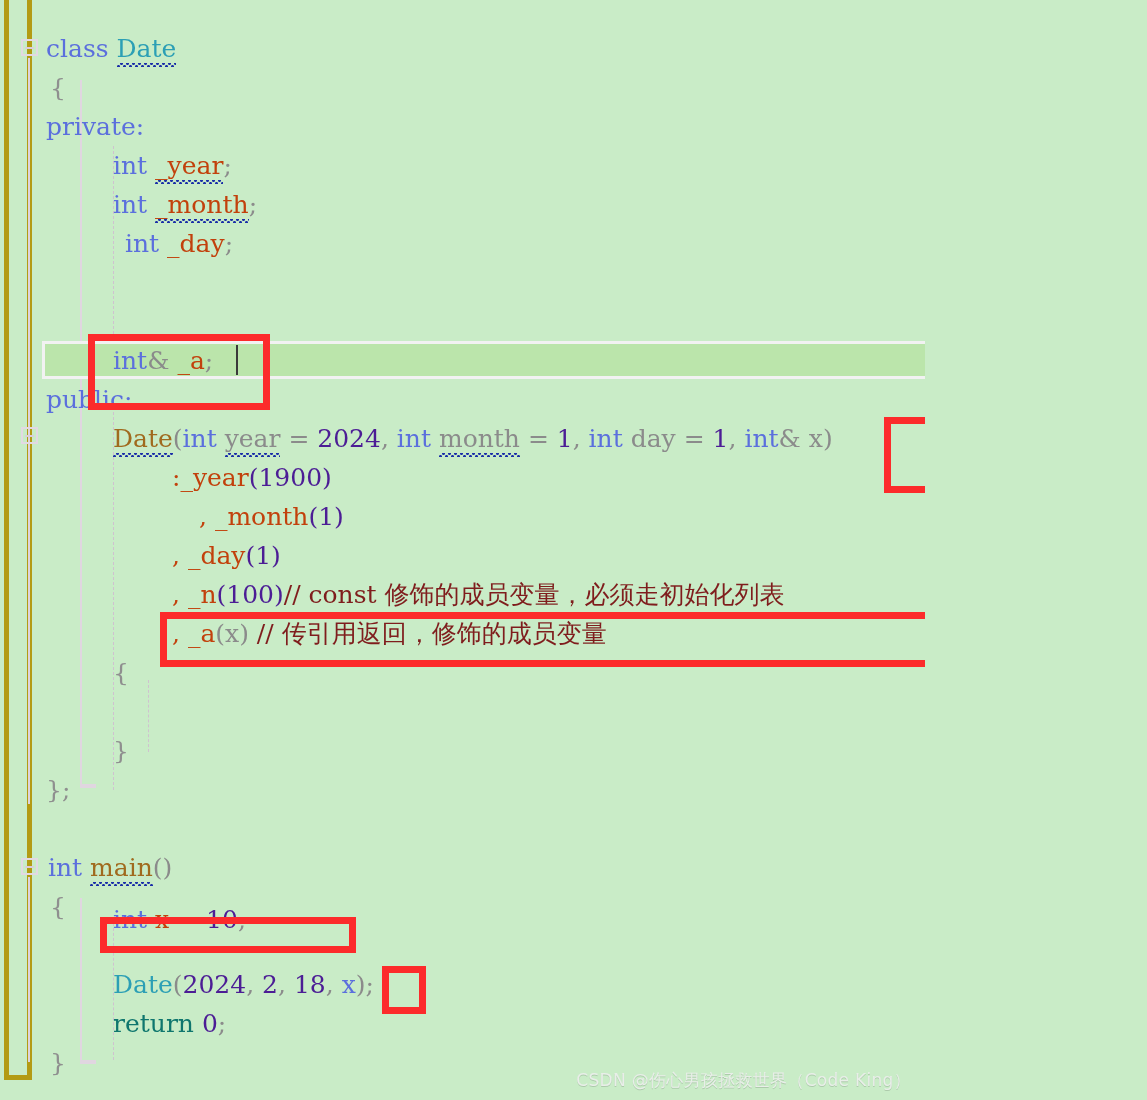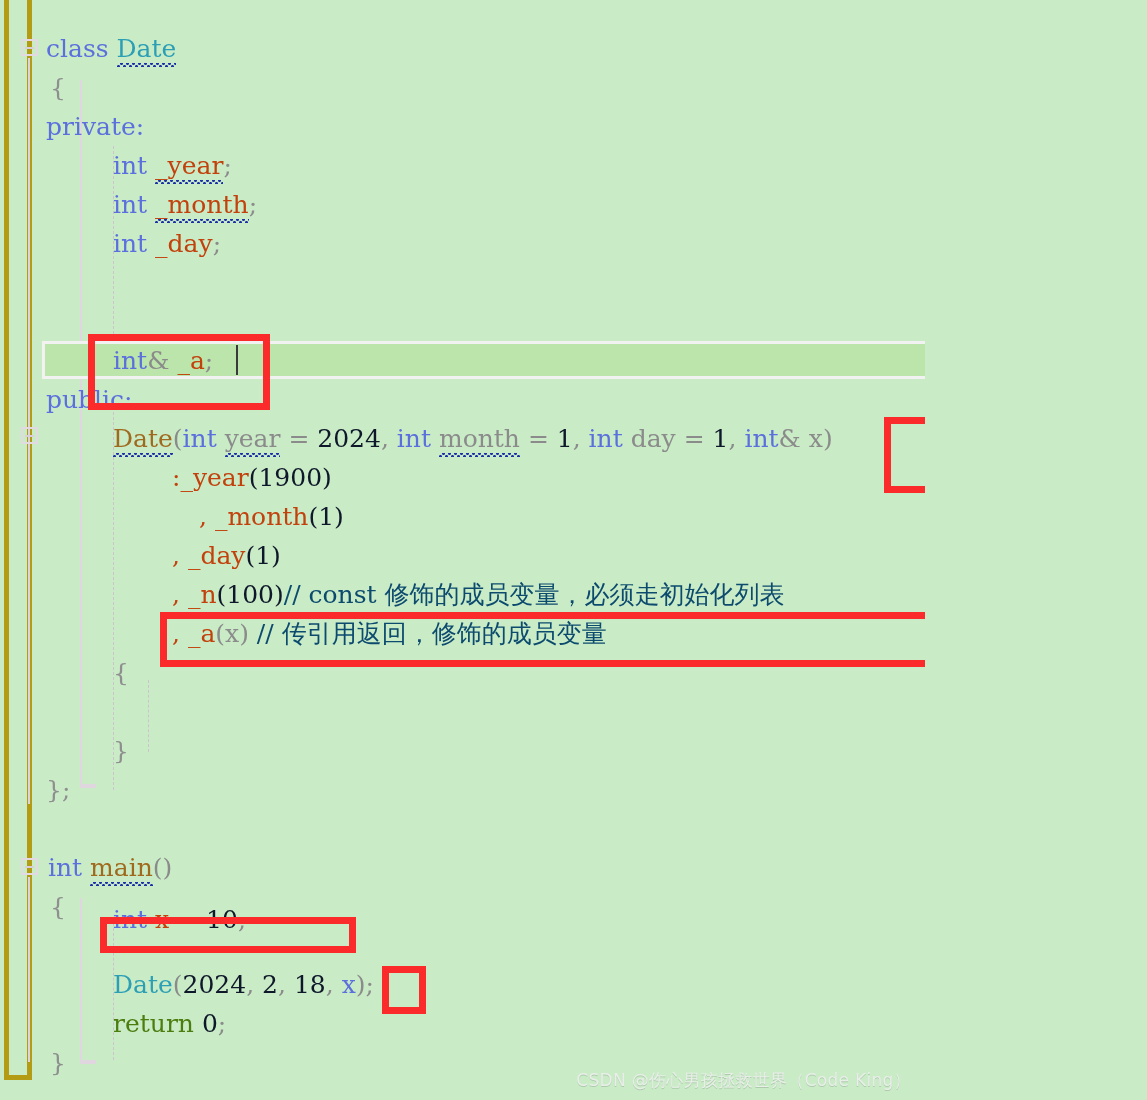--- a/index.html
+++ b/index.html
@@ -62,28 +62,28 @@
   .line {
     position: absolute;
     left: 0;
     white-space: pre;
     height: 39px;
     line-height: 39px;
   }
 
   
   .kw    { color: #5b6fdd; }            
-  .kw2   { color: #4d7c0f; }            
+  .kw2   { color: #0f766e; }            
   .type  { color: #2c9fb5; }            
   .fn    { color: #a06a1e; }            
-  .num   { color: #0f172a; }            
+  .num   { color: #4c1d95; }            
   .id    { color: #c2410c; }            
   .pm    { color: #8b8b8b; }            
   .pun   { color: #8b8b8b; }
-  .cmt   { color: #0c4a6e; }            
+  .cmt   { color: #7f1d1d; }            
   .brace { color: #8f8f8f; }
 
   
   .squig {
     position: relative;
     text-decoration: none;
   }
   .squig::after {
     content: "";
     position: absolute;
@@ -167,21 +167,21 @@
   <div class="line" style="top:29px; left:46px;"><span class="kw">class</span><span class="pun"> </span><span class="type squig">Date</span></div>
 
   <div class="line" style="top:68px; left:50px;"><span class="brace">{</span></div>
 
   <div class="line" style="top:107px; left:46px;"><span class="kw">private:</span></div>
 
   <div class="line" style="top:146px; left:113px;"><span class="kw">int</span><span class="pun"> </span><span class="id squig">_year</span><span class="pun">;</span></div>
 
   <div class="line" style="top:185px; left:113px;"><span class="kw">int</span><span class="pun"> </span><span class="id squig">_month</span><span class="pun">;</span></div>
 
-  <div class="line" style="top:224px; left:113px;"><span class="kw">int</span><span class="pun"> </span><span class="id">_day</span><span class="pun">;</span></div>
+  <div class="line" style="top:224px; left:125px;"><span class="kw">int</span><span class="pun"> </span><span class="id">_day</span><span class="pun">;</span></div>
 
 
   <div class="line" style="top:341px; left:113px;"><span class="kw">int</span><span class="pm">&amp;</span><span class="pun"> </span><span class="id">_a</span><span class="pun">;</span></div>
   <div class="caret" style="left:236px; top:345px; height:30px;"></div>
 
   <div class="line" style="top:380px; left:46px;"><span class="kw">public:</span></div>
 
   <div class="line" style="top:419px; left:113px;"><span class="fn squig">Date</span><span class="pun">(</span><span class="kw">int</span><span class="pun"> </span><span class="pm squig">year</span><span class="pun"> = </span><span class="num">2024</span><span class="pun">, </span><span class="kw">int</span><span class="pun"> </span><span class="pm squig">month</span><span class="pun"> = </span><span class="num">1</span><span class="pun">, </span><span class="kw">int</span><span class="pm"> day</span><span class="pun"> = </span><span class="num">1</span><span class="pun">, </span><span class="kw">int</span><span class="pm">&amp;</span><span class="pm"> x</span><span class="pun">)</span></div>
 
   <div class="line" style="top:458px; left:172px;"><span class="id">:_year</span><span class="num">(1900)</span></div>

